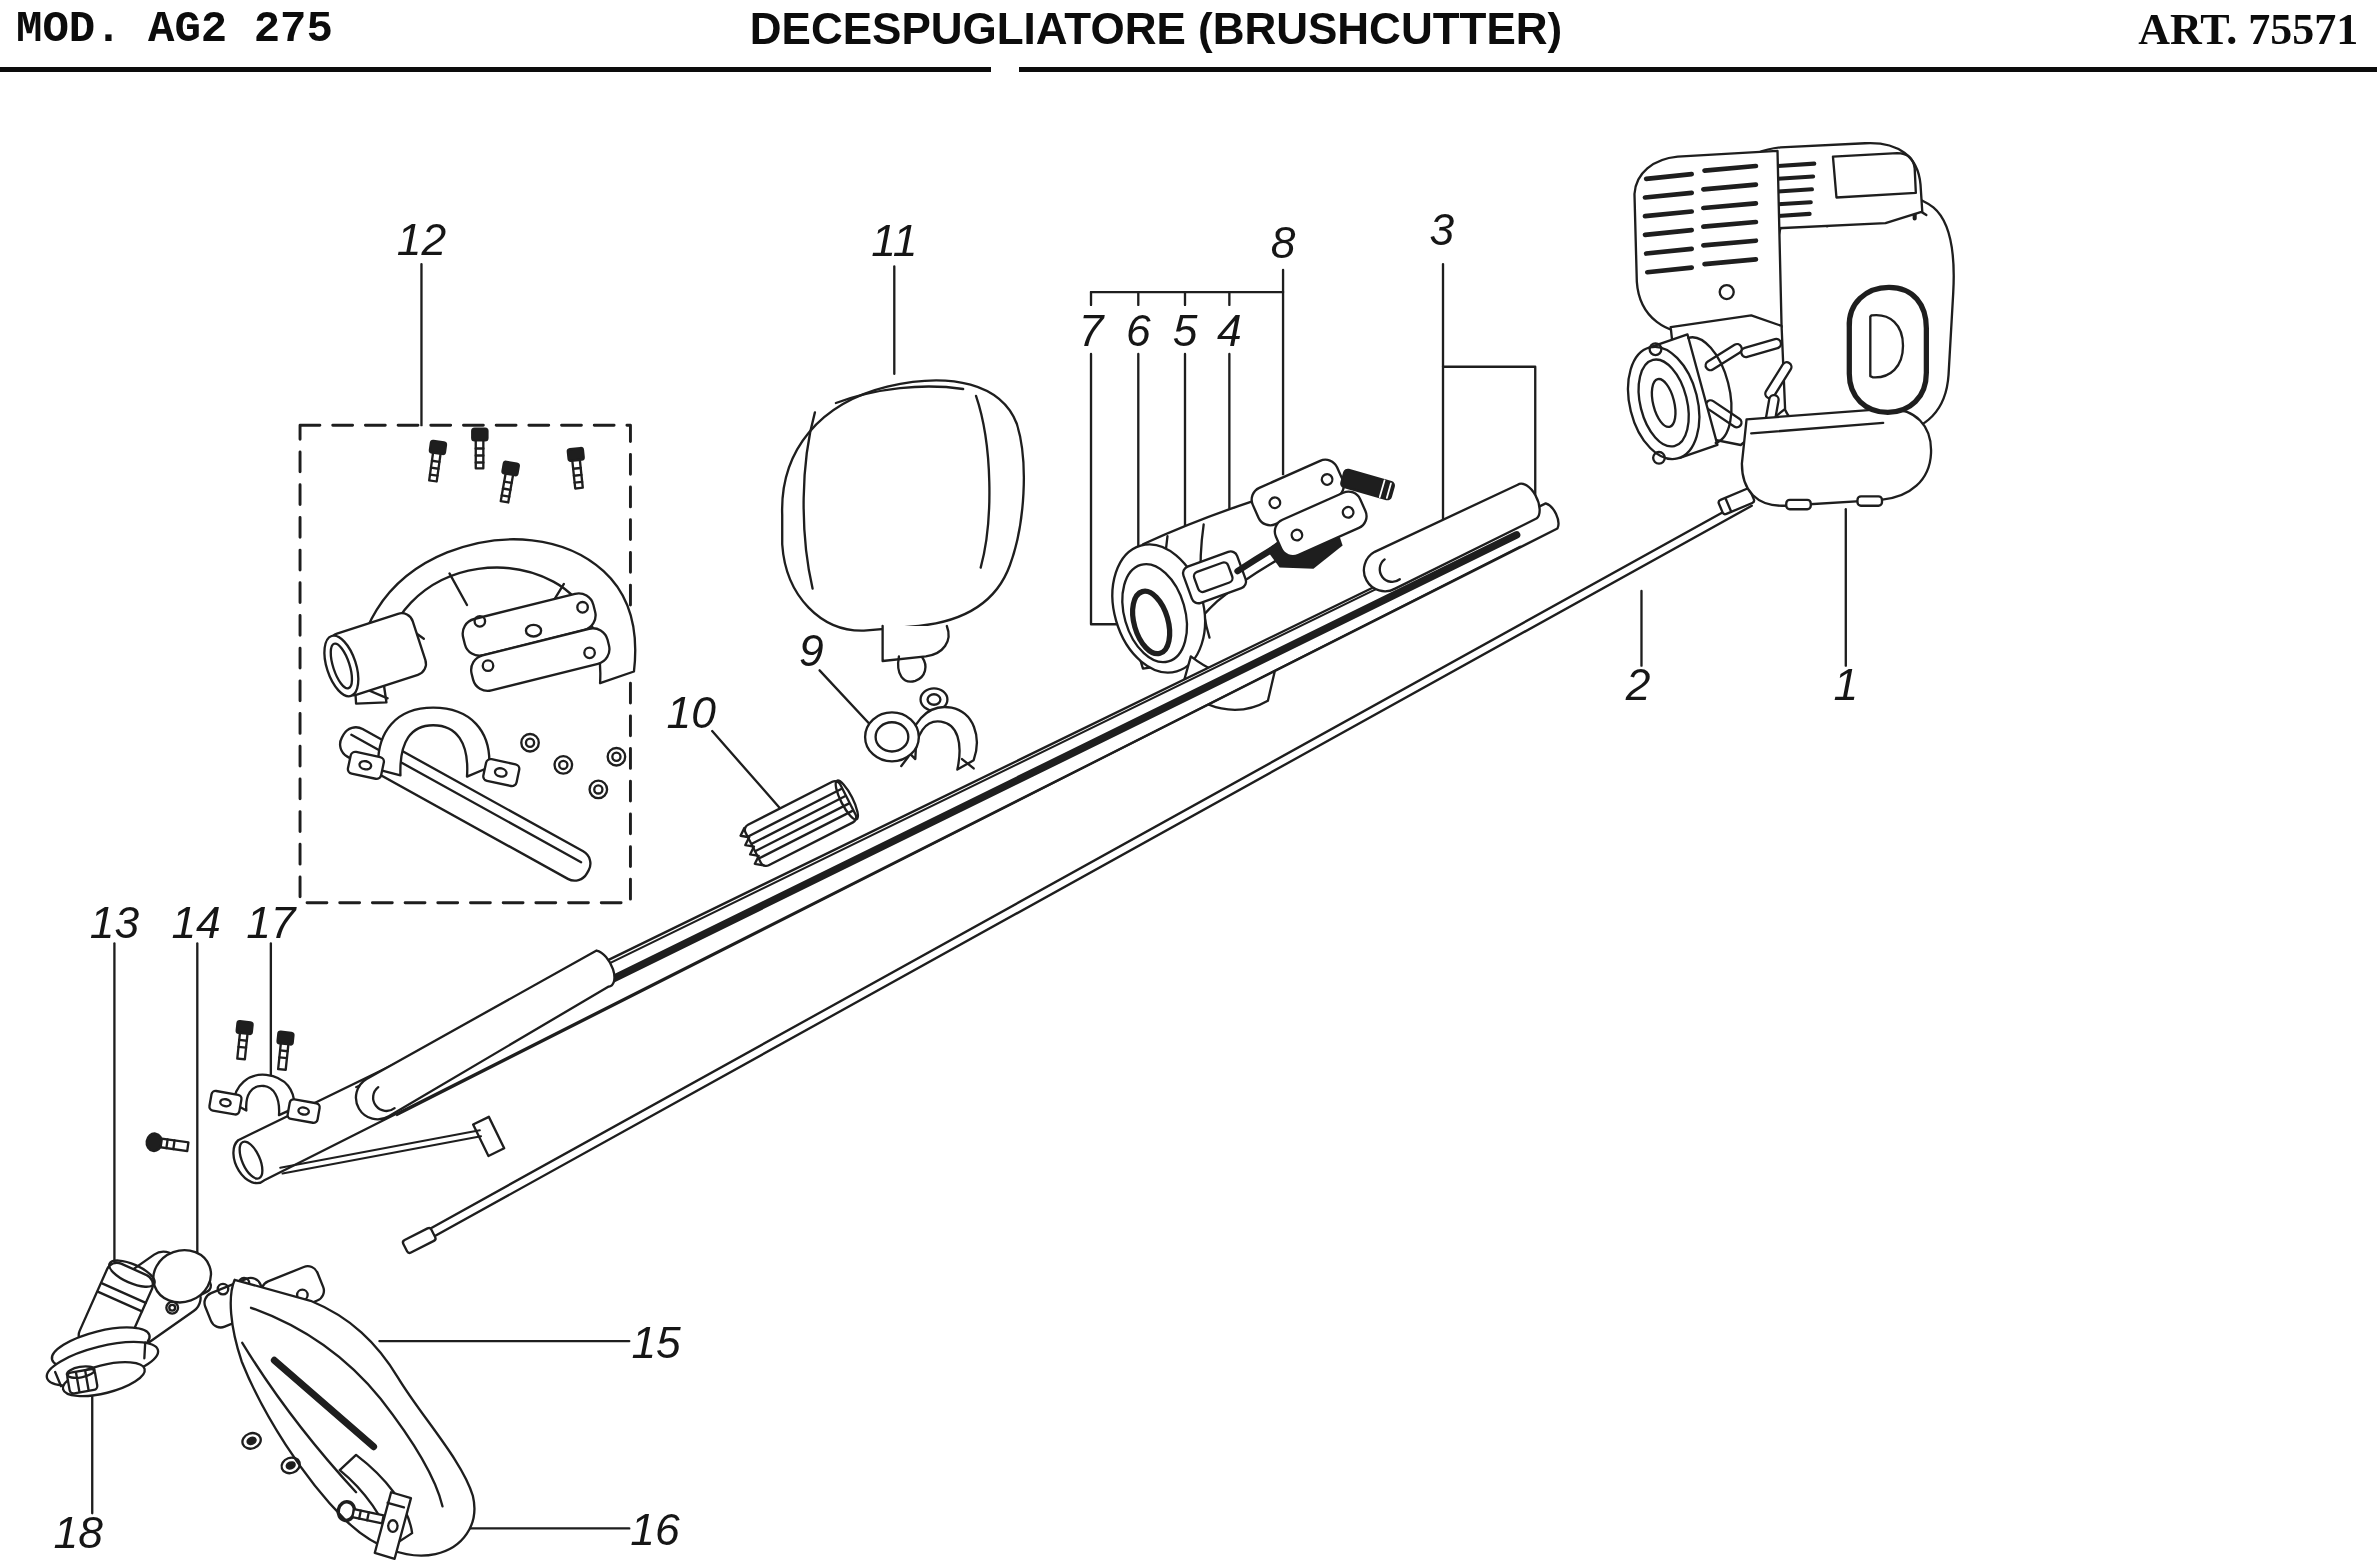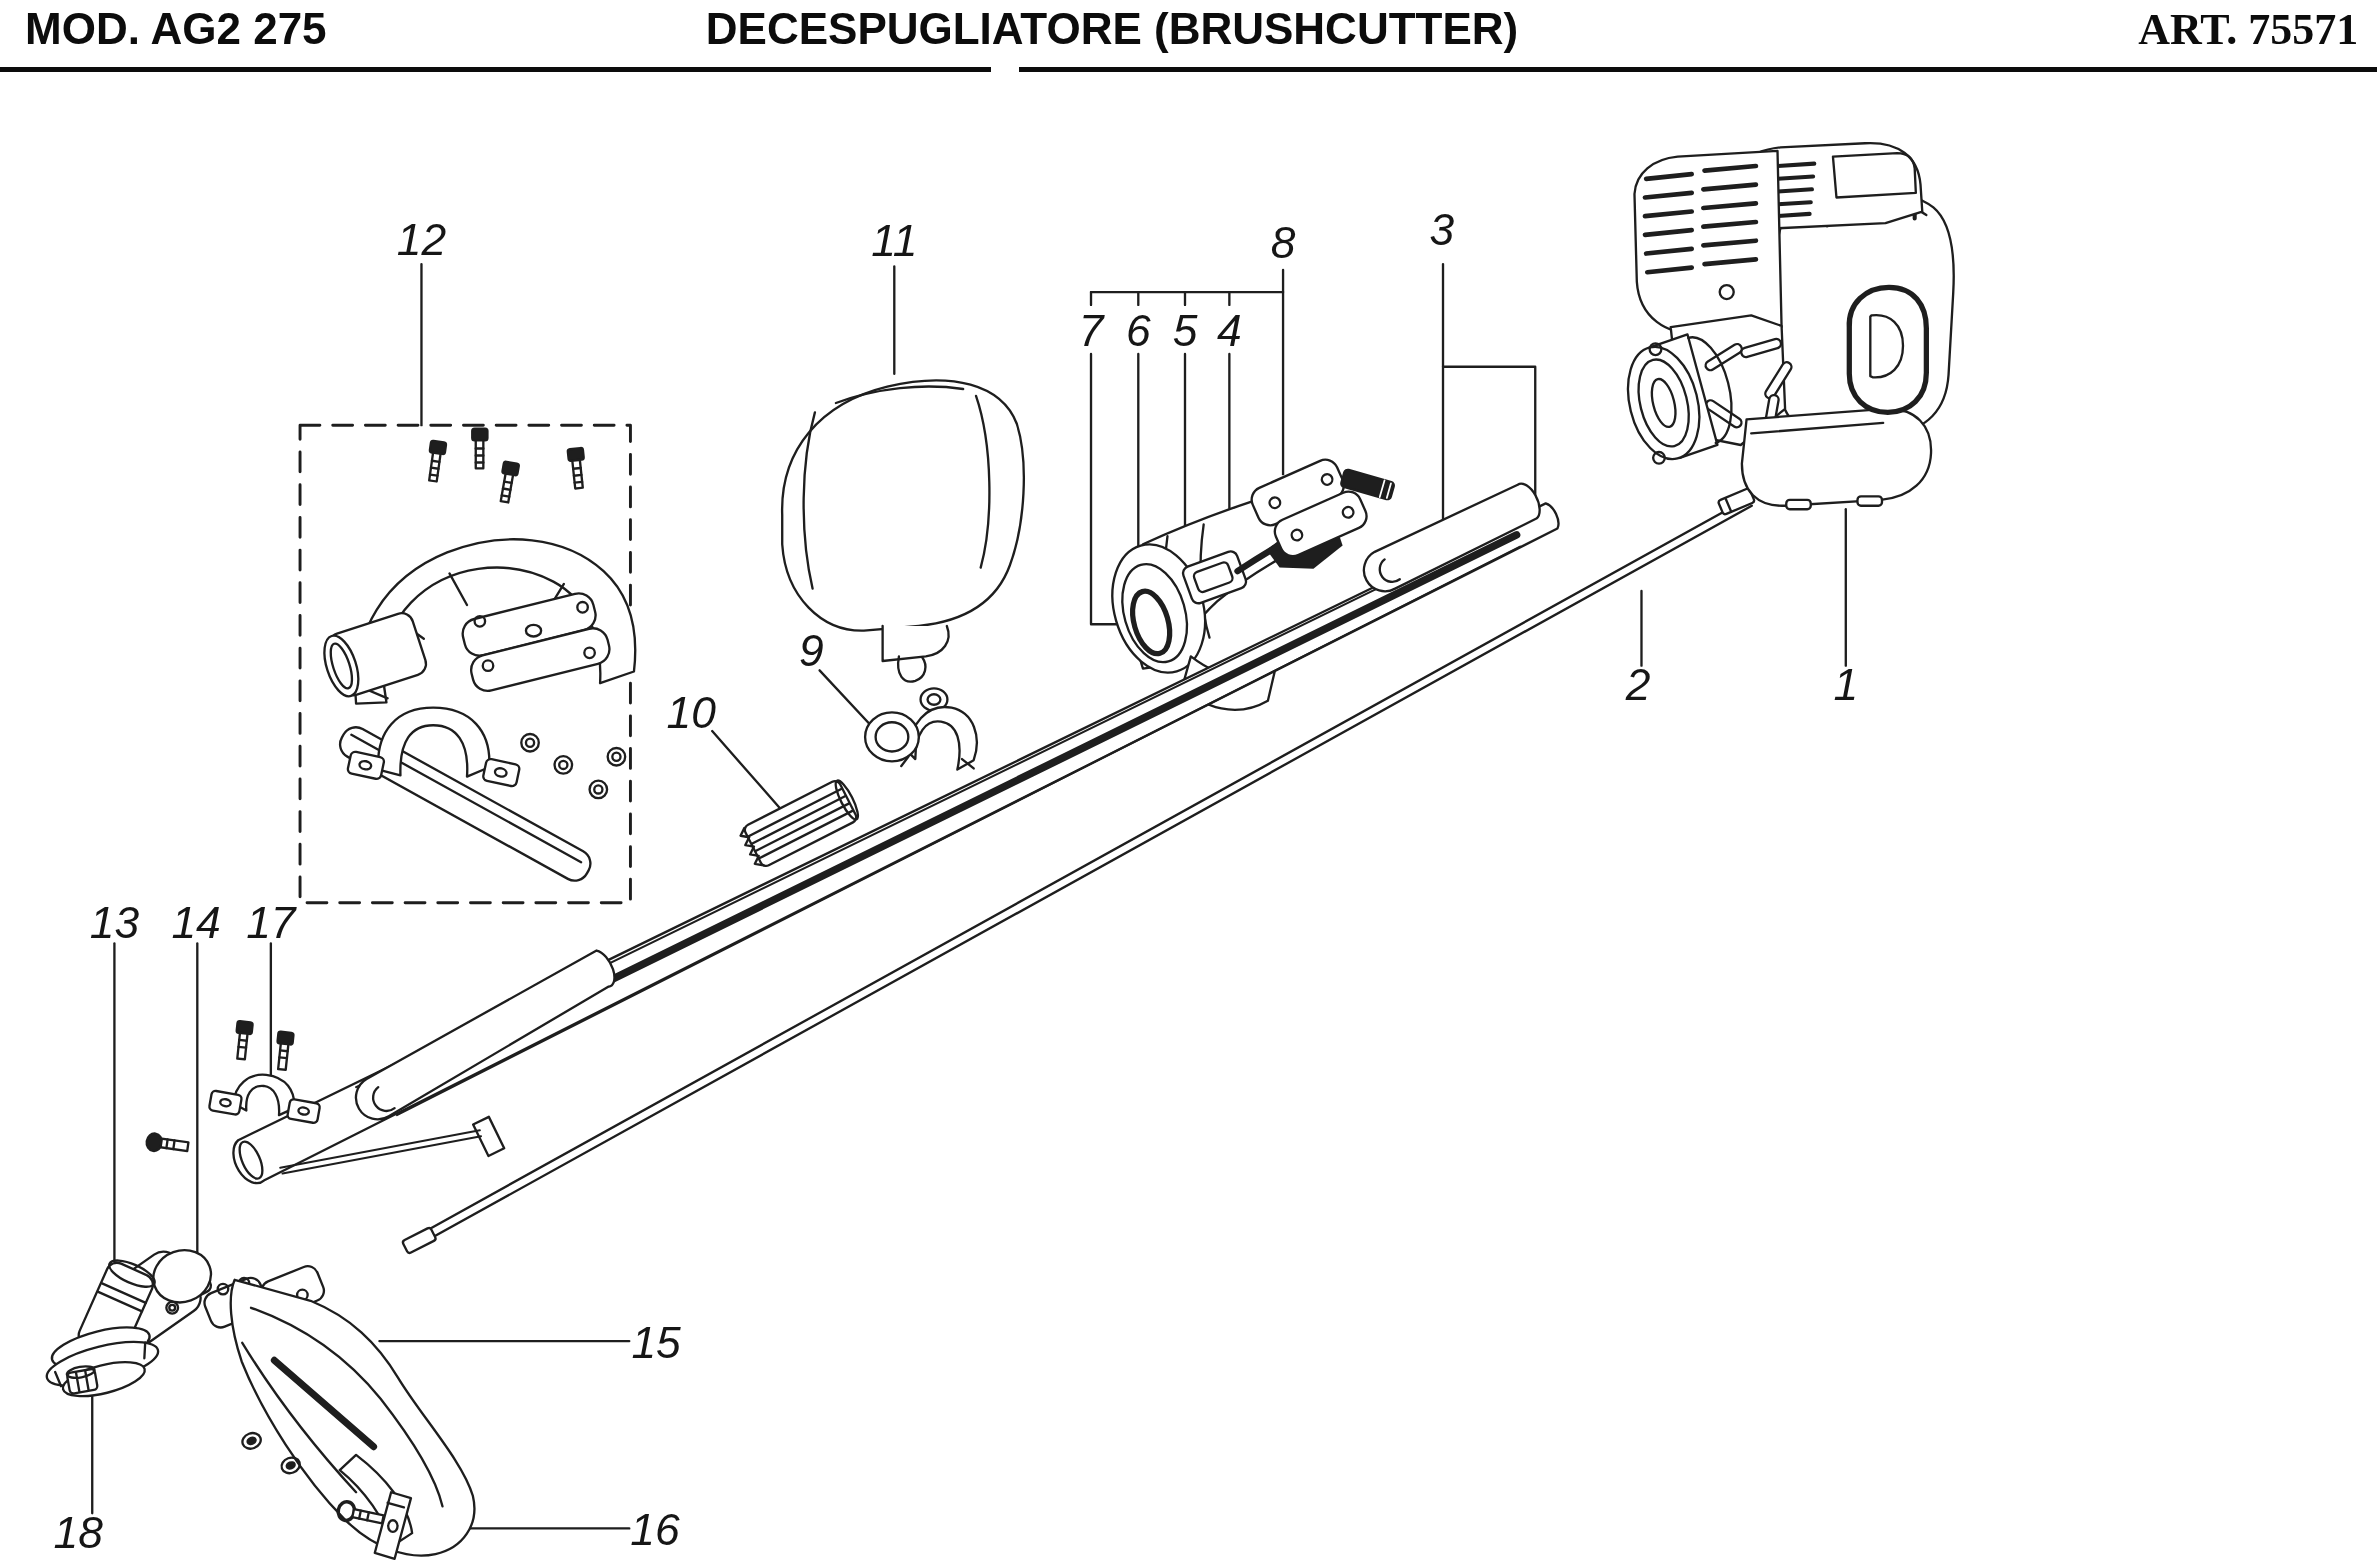--- a/index.html
+++ b/index.html
@@ -1,19 +1,19 @@
 <!DOCTYPE html>
 <html style="font-size:9.3px"><head>
 <meta charset="utf-8">
 <style>
   html,body{margin:0;padding:0;background:#ffffff;}
   body{width:2377px;height:1566px;position:relative;font-family:"Liberation Sans",sans-serif;color:#111;}
   .hdr{position:absolute;top:3.5px;font-weight:700;font-size:44px;letter-spacing:0px;white-space:nowrap;color:#0c0c0c;}
-  .hdr-model{left:25px;}
-  .hdr-title{left:1112px;transform:translateX(-50%);}
+  .hdr-model{left:16px;font-family:Liberation Mono, monospace;}
+  .hdr-title{left:1156px;transform:translateX(-50%);}
   .hdr-art{right:18.7px;font-family:Liberation Serif, serif;}
   .rule{position:absolute;top:67px;height:5.3px;background:#0c0c0c;}
   .rule-left{left:0;width:991px;}
   .rule-right{left:1019px;width:1359px;}
   svg{position:absolute;left:0;top:0;}
   svg text{font-family:"Liberation Sans",sans-serif;font-style:italic;font-size:76px;fill:#161616;}
 </style>
 </head>
 <body>
 

